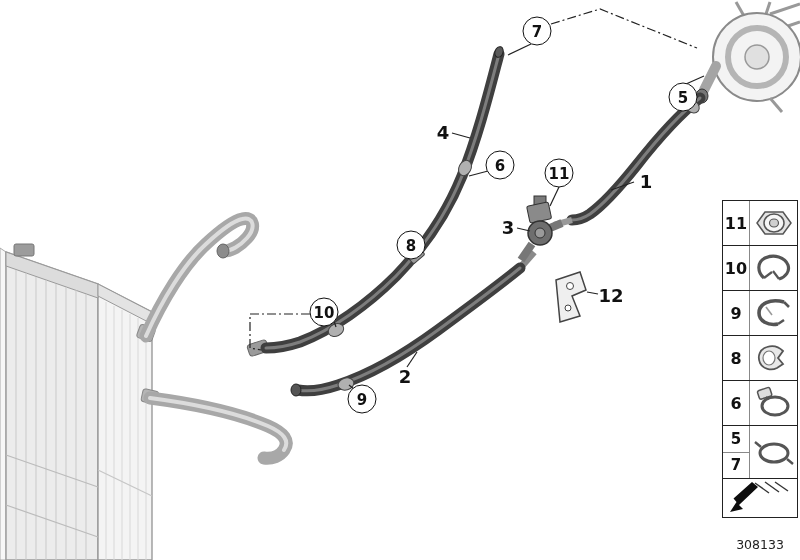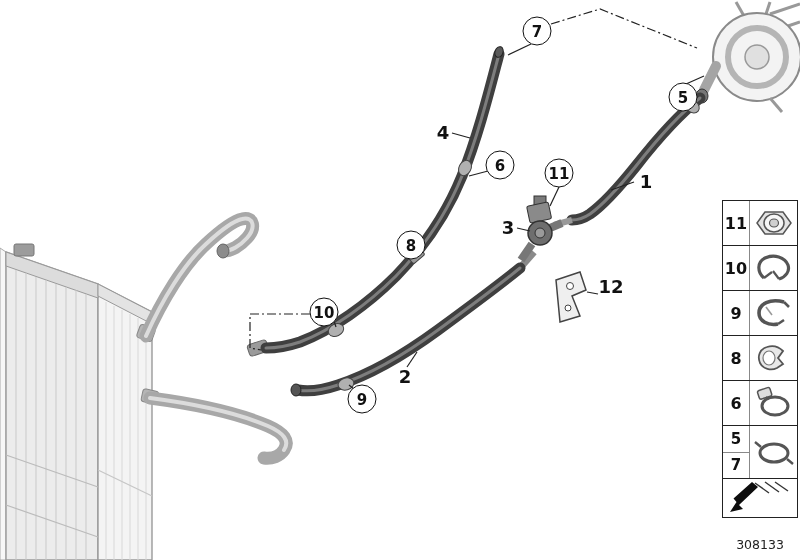--- a/index.html
+++ b/index.html
@@ -148,21 +148,21 @@
   <div class="callout" style="left:683px;top:97px">5</div>
   <div class="callout" style="left:500px;top:165px">6</div>
   <div class="callout" style="left:559px;top:173px">11</div>
   <div class="callout" style="left:411px;top:245px">8</div>
   <div class="callout" style="left:324px;top:312px">10</div>
   <div class="callout" style="left:362px;top:399px">9</div>
 
   <div class="plain-label" style="left:443px;top:132px">4</div>
   <div class="plain-label" style="left:646px;top:181px">1</div>
   <div class="plain-label" style="left:508px;top:227px">3</div>
-  <div class="plain-label" style="left:611px;top:286px">12</div>
+  <div class="plain-label" style="left:611px;top:295px">12</div>
   <div class="plain-label" style="left:405px;top:376px">2</div>
 
   <div class="legend">
 
     <div class="lbox">
       <span class="lnum">11</span>
       <span class="licon">
         <svg width="44" height="36" viewBox="0 0 44 36">
           <polygon points="13,7 31,7 39,18 31,29 13,29 5,18" fill="#e4e4e4" stroke="#555" stroke-width="1.5"></polygon>
           <ellipse cx="22" cy="18" rx="10" ry="9" fill="#f6f6f6" stroke="#555" stroke-width="1.5"></ellipse>

